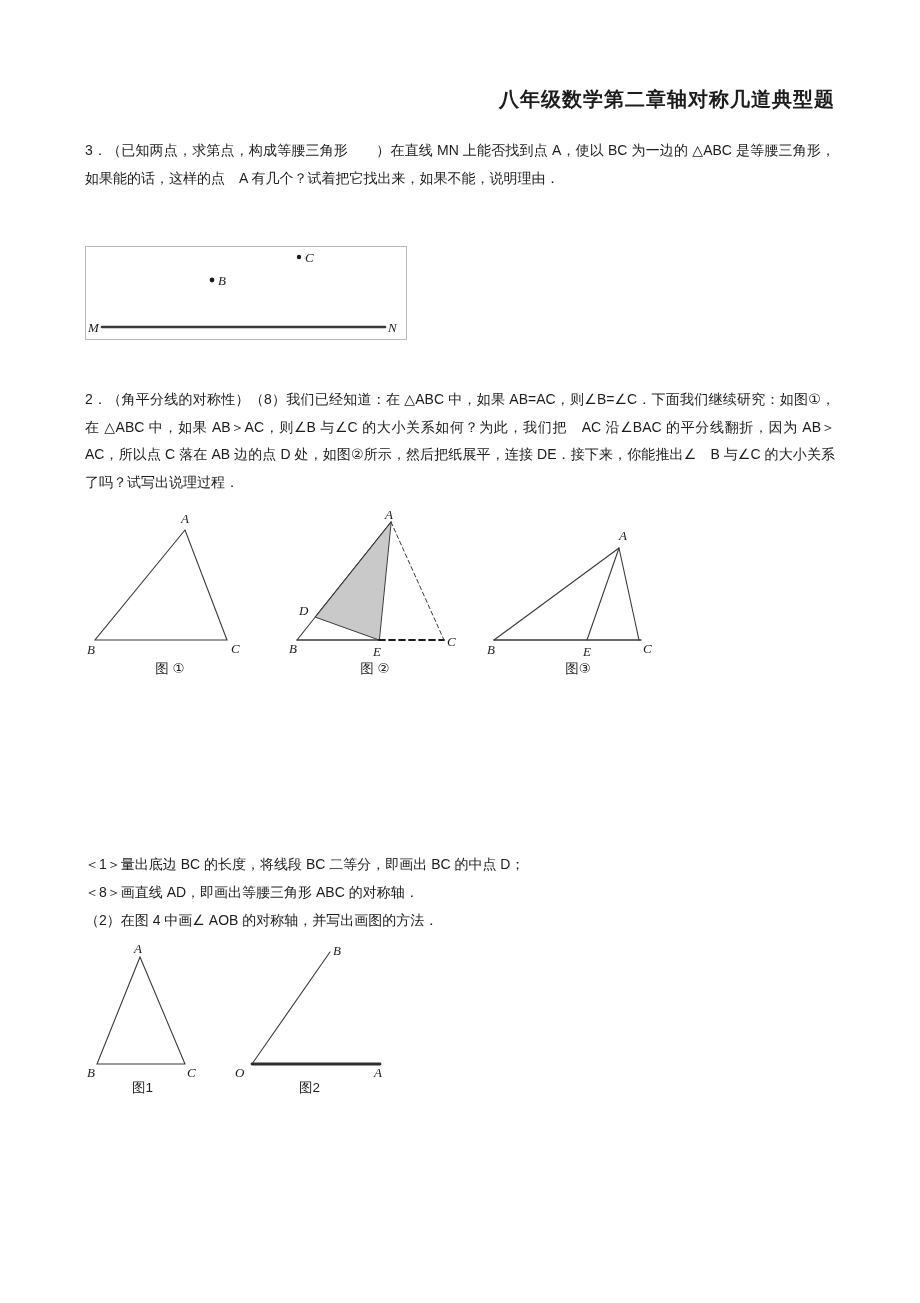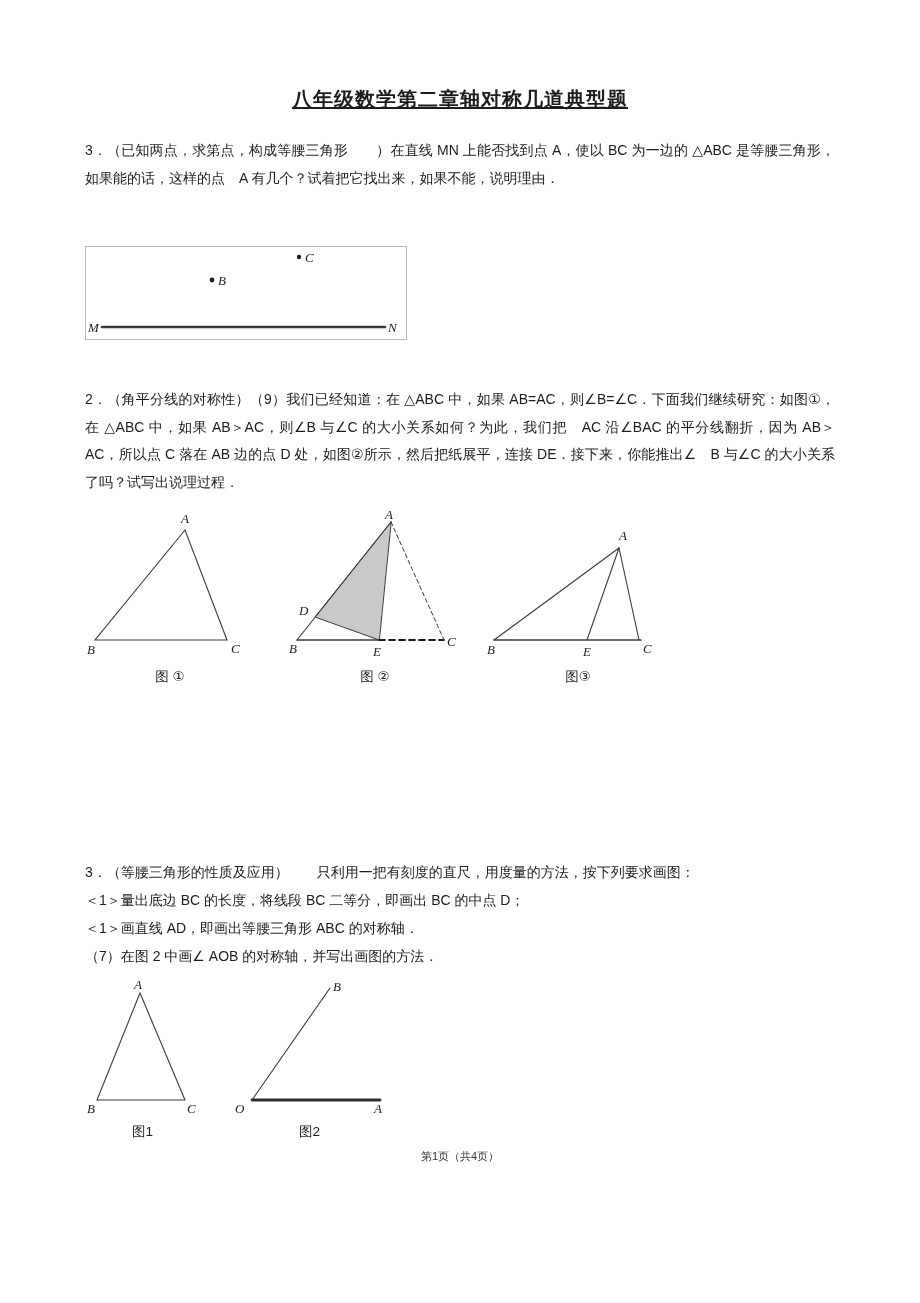--- a/index.html
+++ b/index.html
@@ -2,27 +2,27 @@
 <html><head>
 <meta charset="utf-8">
 <style>
   html,body{margin:0;padding:0;}
   body{
     width:920px;height:1303px;background:#ffffff;color:#1c1c1c;
     font-family:"Liberation Sans","DejaVu Sans",sans-serif;
     position:relative;overflow:hidden;
   }
   .page{padding:86px 85px 0 85px;}
-  .title{margin:0 0 24px 0;text-align:center;font-size:20px;font-weight:700;letter-spacing:1px;text-decoration:underline;}
+  .title{margin:0 0 24px 0;text-align:right;font-size:20px;font-weight:700;letter-spacing:1px;}
   .para{margin:0;font-size:14px;line-height:27.5px;text-align:justify;}
   .fig-box{margin-top:54px;width:320px;height:92px;border:1px solid #b9b9b9;}
   .sec2{margin-top:46px;}
   .figrow{display:flex;align-items:flex-end;margin-top:14px;}
   .figblock{margin:0;display:flex;flex-direction:column;}
-  .figblock figcaption{text-align:center;font-size:13.5px;margin-top:8px;color:#1c1c1c;}
+  .figblock figcaption{text-align:center;font-size:13.5px;color:#1c1c1c;}
   .fb2{margin-left:34px;}
   .fb3{margin-left:26px;}
   .sec3{margin-top:172px;}
   .sec3 .para{line-height:28px;}
   .figrow3{display:flex;align-items:flex-end;margin-top:10px;}
   .fb5{margin-left:32px;}
   .footer{margin-top:8px;text-align:center;font-size:11px;color:#333;}
   svg text{font-family:"Liberation Serif","DejaVu Serif",serif;font-style:italic;font-size:13px;fill:#1c1c1c;}
   svg line,svg polygon,svg polyline{stroke-linecap:round;}
 </style>
@@ -41,21 +41,21 @@
       <text x="219" y="15">C</text>
       <circle cx="126" cy="33" r="2.4" fill="#1c1c1c"></circle>
       <text x="132" y="38">B</text>
       <line x1="16" y1="80" x2="299" y2="80" stroke="#3a3a3a" stroke-width="2.6"></line>
       <text x="2" y="85">M</text>
       <text x="302" y="85">N</text>
     </svg>
   </div>
 
   <div class="sec2">
-    <p class="para">2．（角平分线的对称性）（9）我们已经知道：在 △ABC 中，如果 AB=AC，则∠B=∠C．下面我们继续研究：如图①，在 △ABC 中，如果 AB＞AC，则∠B 与∠C 的大小关系如何？为此，我们把　AC 沿∠BAC 的平分线翻折，因为 AB＞AC，所以点 C 落在 AB 边的点 D 处，如图②所示，然后把纸展平，连接 DE．接下来，你能推出∠　B 与∠C 的大小关系了吗？试写出说理过程．</p>
+    <p class="para">2．（角平分线的对称性）（8）我们已经知道：在 △ABC 中，如果 AB=AC，则∠B=∠C．下面我们继续研究：如图①，在 △ABC 中，如果 AB＞AC，则∠B 与∠C 的大小关系如何？为此，我们把　AC 沿∠BAC 的平分线翻折，因为 AB＞AC，所以点 C 落在 AB 边的点 D 处，如图②所示，然后把纸展平，连接 DE．接下来，你能推出∠　B 与∠C 的大小关系了吗？试写出说理过程．</p>
   </div>
 
   <div class="figrow">
 
     <figure class="figblock">
       <svg width="170" height="150" viewBox="0 0 170 150">
         <polygon points="100,20 10,130 142,130" fill="none" stroke="#3a3a3a" stroke-width="1.1"></polygon>
         <text x="100" y="13" text-anchor="middle">A</text>
         <text x="2" y="144">B</text>
         <text x="146" y="143">C</text>
@@ -89,24 +89,23 @@
         <text x="0" y="144">B</text>
         <text x="96" y="146">E</text>
         <text x="156" y="143">C</text>
       </svg>
       <figcaption>图③</figcaption>
     </figure>
 
   </div>
 
   <div class="sec3">
-    <p class="para">3．（等腰三角形的性质及应用）　　只利用一把有刻度的直尺，用度量的方法，按下列要求画图：</p>
     <p class="para">＜1＞量出底边 BC 的长度，将线段 BC 二等分，即画出 BC 的中点 D；</p>
-    <p class="para">＜1＞画直线 AD，即画出等腰三角形 ABC 的对称轴．</p>
-    <p class="para">（7）在图 2 中画∠ AOB 的对称轴，并写出画图的方法．</p>
+    <p class="para">＜8＞画直线 AD，即画出等腰三角形 ABC 的对称轴．</p>
+    <p class="para">（2）在图 4 中画∠ AOB 的对称轴，并写出画图的方法．</p>
   </div>
 
   <div class="figrow3">
 
     <figure class="figblock">
       <svg width="115" height="135" viewBox="0 0 115 135">
         <polygon points="55,13 12,120 100,120" fill="none" stroke="#3a3a3a" stroke-width="1.1"></polygon>
         <text x="53" y="9" text-anchor="middle">A</text>
         <text x="2" y="133">B</text>
         <text x="102" y="133">C</text>
@@ -120,15 +119,14 @@
         <line x1="20" y1="120" x2="148" y2="120" stroke="#2e2e2e" stroke-width="2.8"></line>
         <text x="101" y="11">B</text>
         <text x="3" y="133">O</text>
         <text x="142" y="133">A</text>
       </svg>
       <figcaption>图2</figcaption>
     </figure>
 
   </div>
 
-  <p class="footer">第1页（共4页）</p>
 
 </div>
 
 </body></html>

